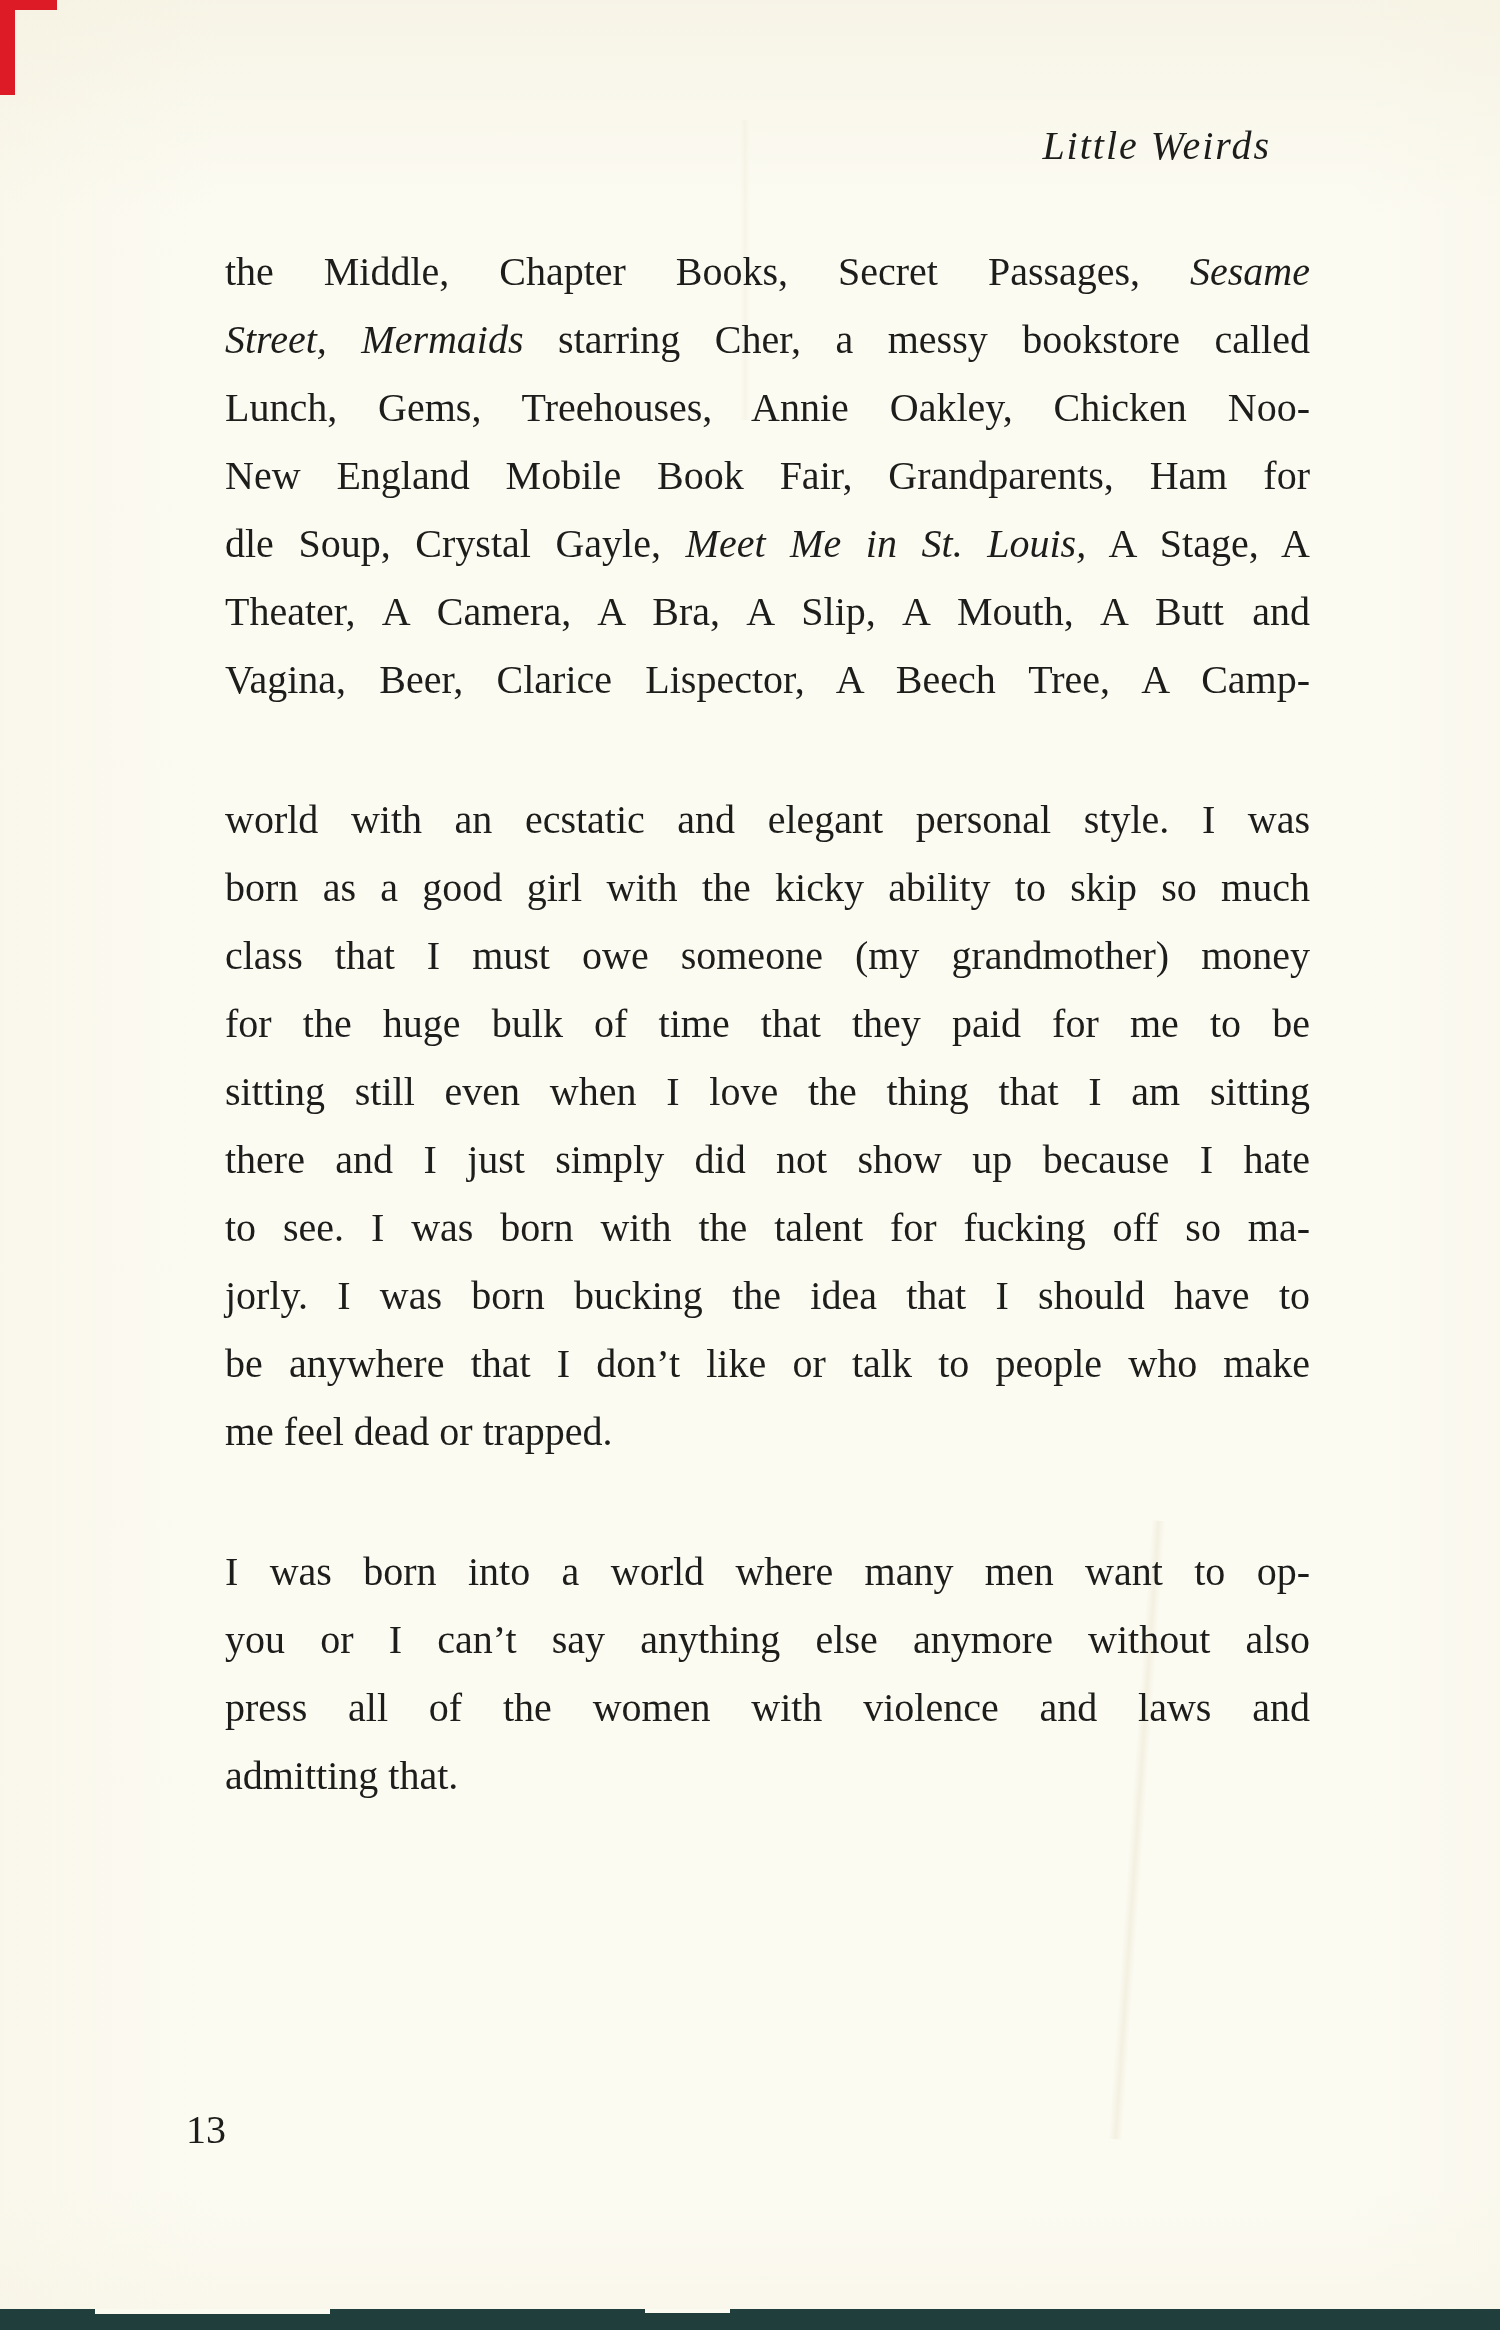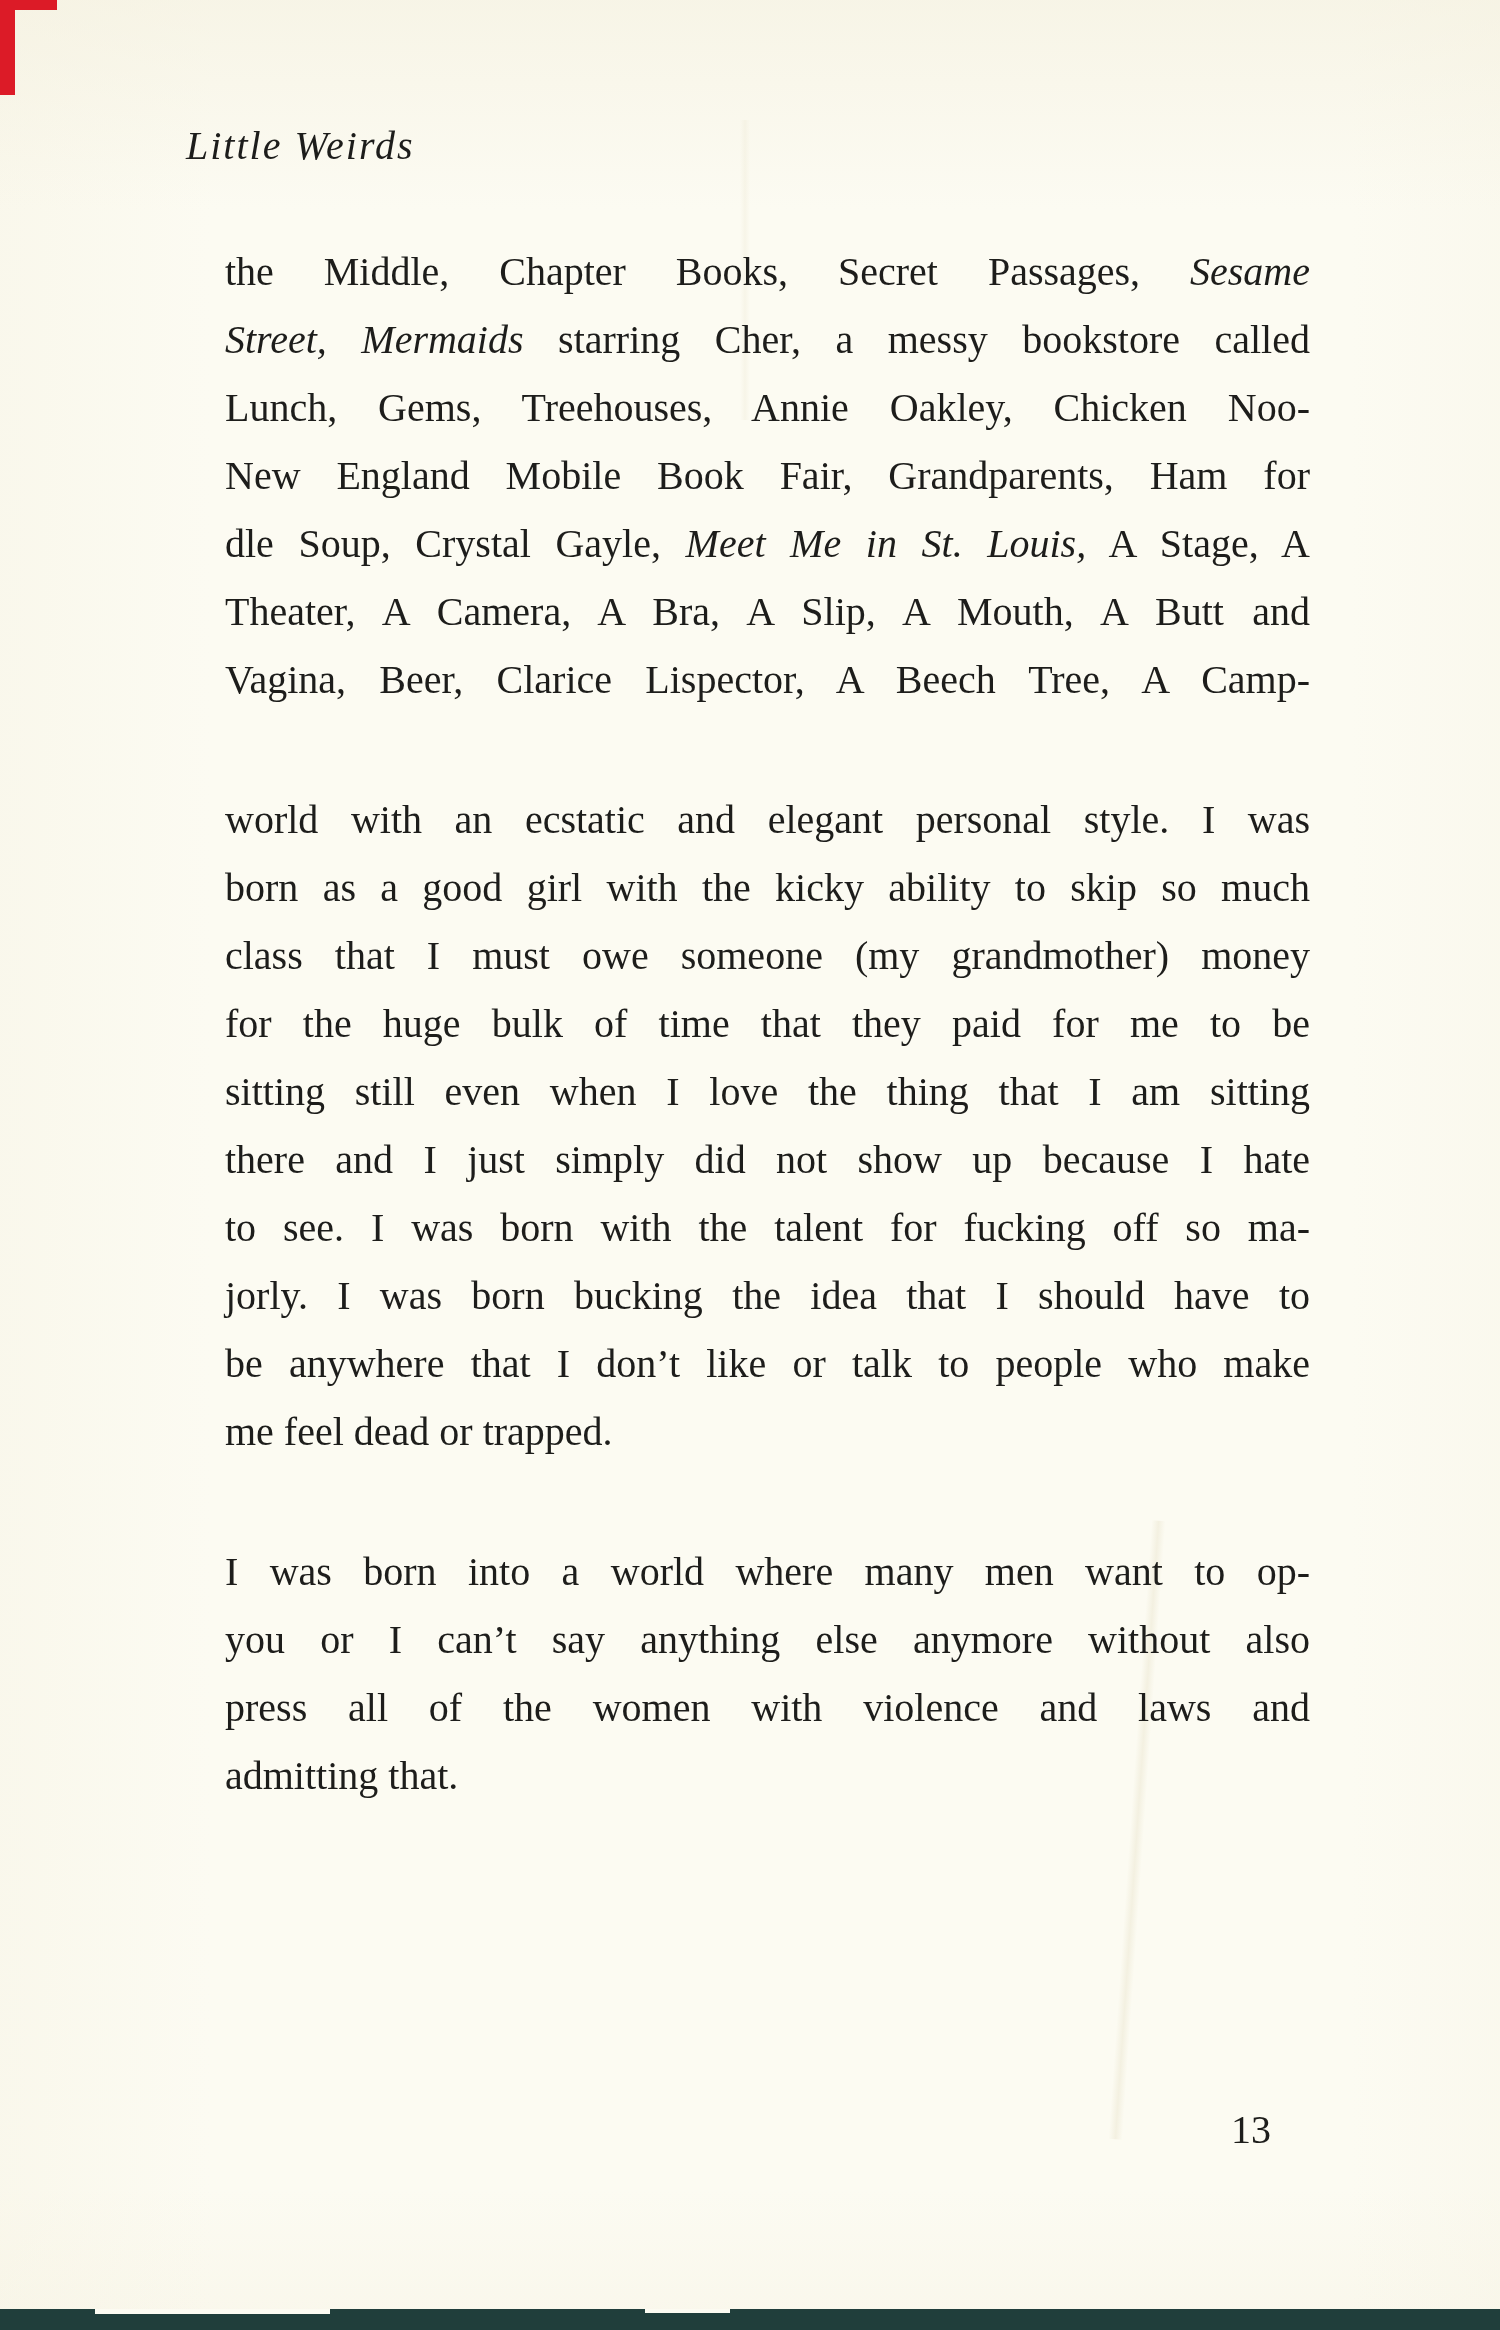--- a/index.html
+++ b/index.html
@@ -56,21 +56,21 @@
   .bottom-strip .notch {
     position: absolute; top: 0; height: 5px;
     background: var(--background, #fcfbf2);
   }
   .bottom-strip .notch-1 { left: 95px;  width: 235px; }
   .bottom-strip .notch-2 { left: 645px; width: 85px; height: 4px; }
 
   .running-header {
     position: absolute;
     left: 186px; top: 122px; width: 1085px;
-    text-align: left;
+    text-align: right;
     font-style: italic;
     font-size: 40px;
     letter-spacing: 2px;
     line-height: 48px;
   }
 
   .body-text {
     position: absolute;
     left: 186px; top: 238px; width: 1085px;
     font-size: 40px;
@@ -82,21 +82,21 @@
   .line {
     text-align: justify;
     text-align-last: justify;
   }
   .line.last { text-align-last: left; }
   .it { font-style: italic; }
 
   .page-number {
     position: absolute;
     left: 186px; top: 2106px; width: 1085px;
-    text-align: right;
+    text-align: left;
     font-size: 40px;
     line-height: 48px;
   }
 </style>
 </head>
 <body>
 
 <div class="page">
 
   <div class="scan-texture"></div>

